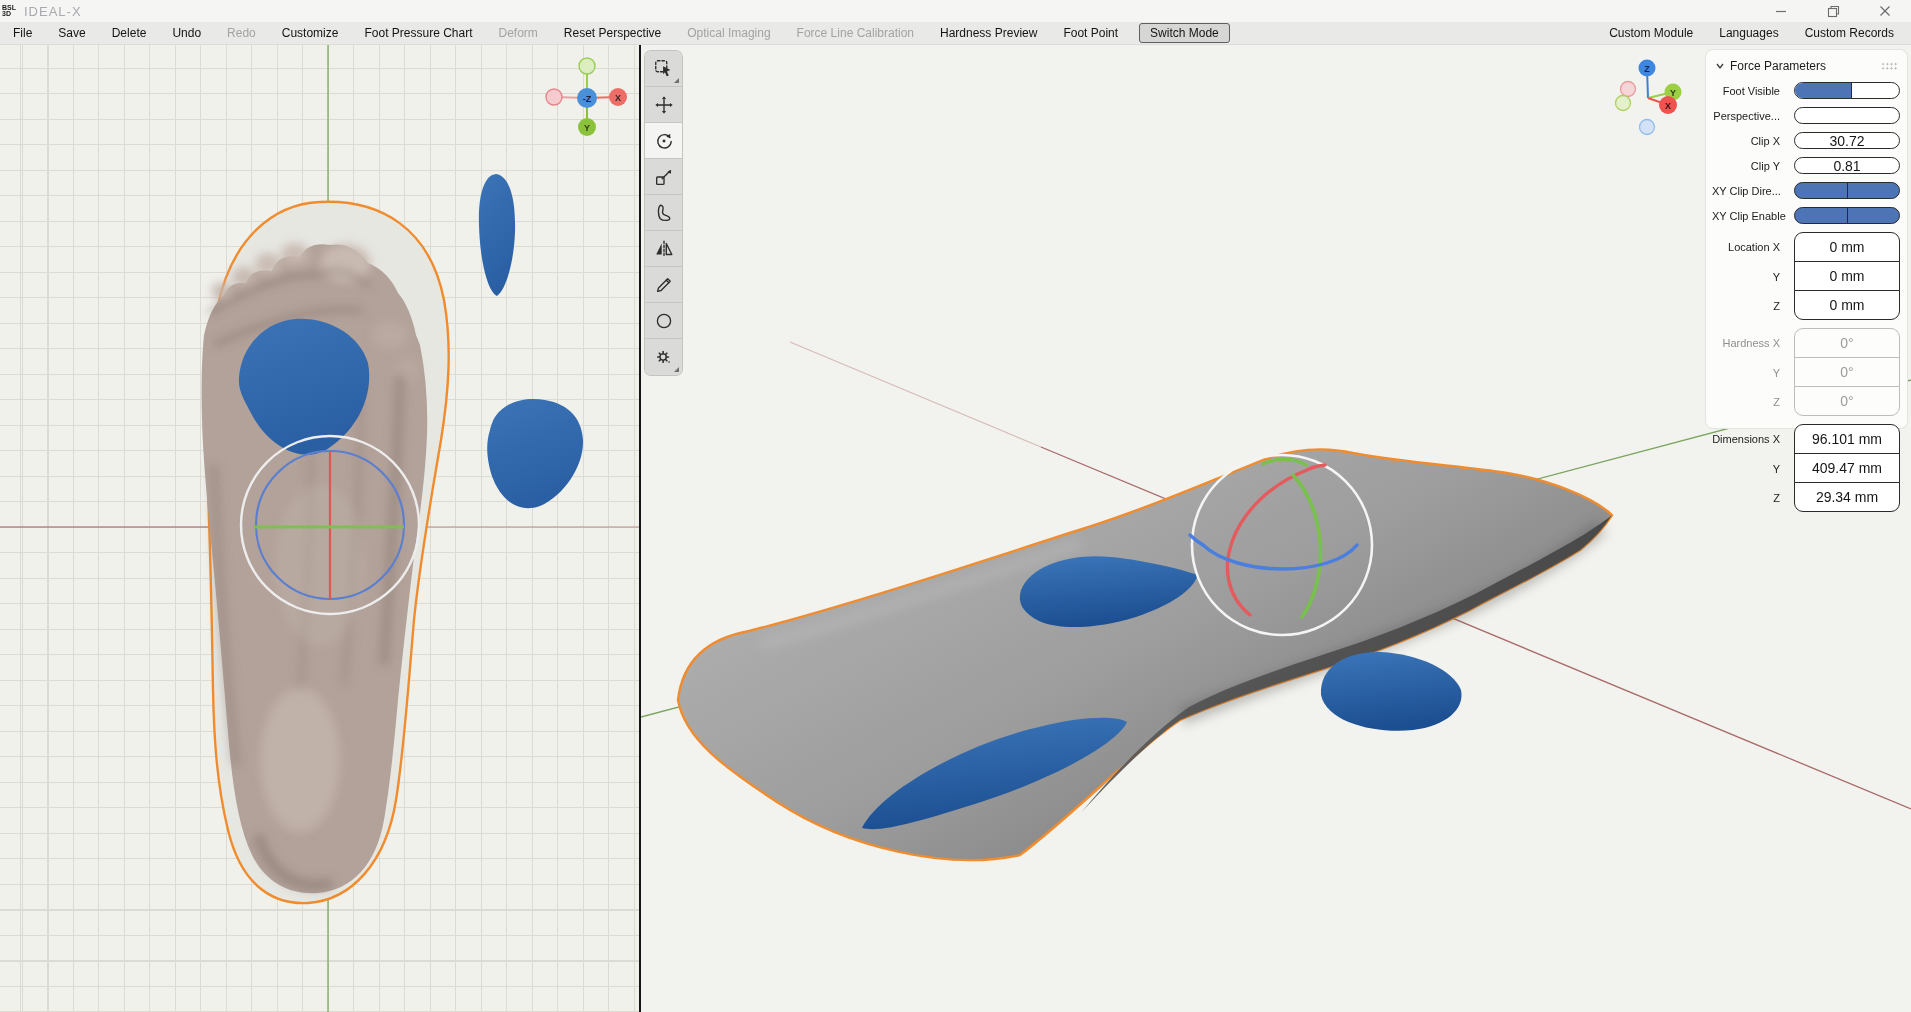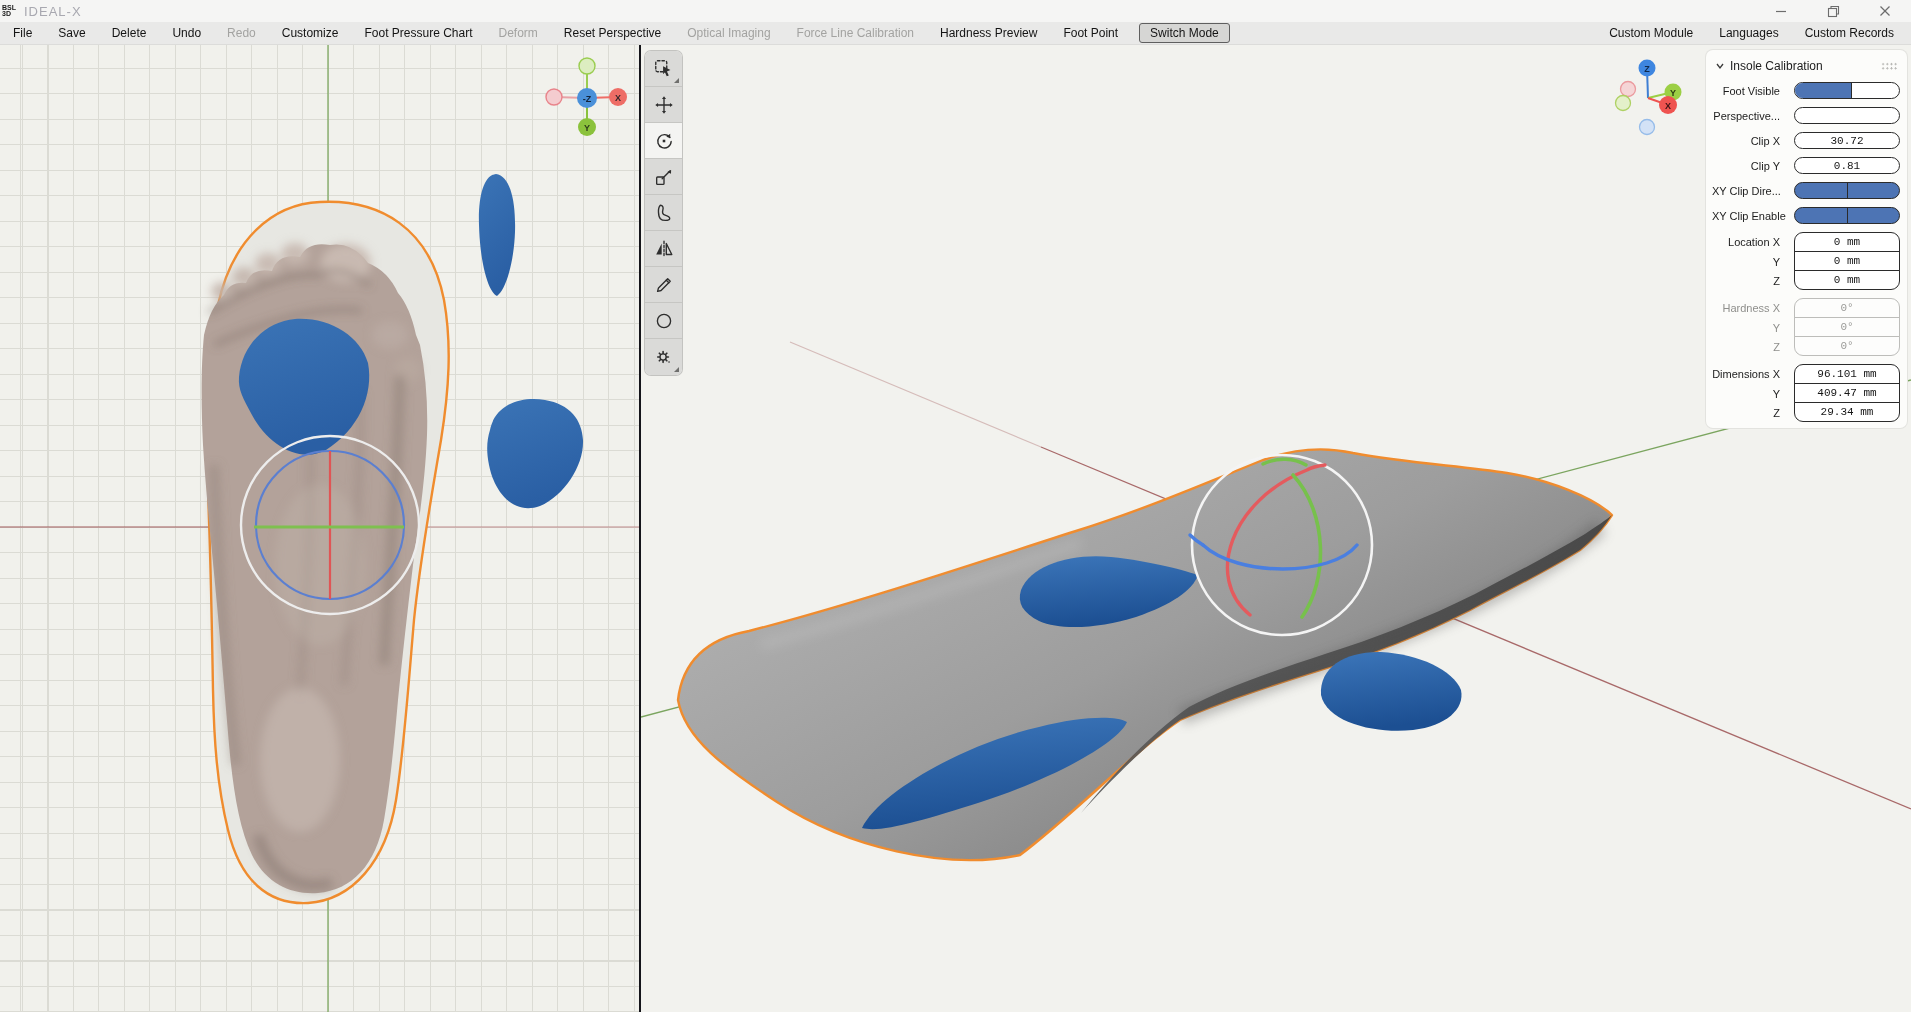--- a/index.html
+++ b/index.html
@@ -45,24 +45,24 @@
   #panel-chevron{width:10px;height:10px;margin:0 5px 0 3px;}
   #panel-title{font-size:12px;color:#1c1c1c;}
   #panel-grip{margin-left:auto;width:17px;height:8px;background-image:radial-gradient(#b7b7b4 1px,transparent 1.1px);background-size:4.2px 4.2px;margin-right:2px;}
   .prow{display:flex;align-items:center;margin-bottom:8px;}
   .prow .plabel{width:82px;text-align:right;font-size:11px;color:#1c1c1c;padding-right:14px;white-space:nowrap;}
   .prow .plabel.dim{color:#8f8f8c;}
   .pwidget{flex:1;height:17px;border:1px solid #2b2b2b;border-radius:9px;background:#fff;position:relative;overflow:hidden;display:flex;align-items:center;justify-content:center;}
   .pwidget .fill{position:absolute;left:0;top:0;bottom:0;background:#4d74b4;border-right:1px solid #2b2b2b;}
   .pwidget.fullblue{background:#4d74b4;}
   .pwidget.fullblue .mid{position:absolute;left:50%;top:0;bottom:0;width:1px;background:#2b2b2b;}
-  .pval{font-size:11px;color:#151515;position:relative;z-index:1;font-family:Liberation Mono, monospace;}
+  .pval{font-size:14px;color:#151515;position:relative;z-index:1;}
   .pgroup{margin-bottom:8px;}
   .pgroup .prow{margin-bottom:0;justify-content:space-between;}
-  .pgroup .pwidget{border-radius:0;height:20px;margin-top:-1px;}
+  .pgroup .pwidget{border-radius:0;height:30px;margin-top:-1px;}
   .pgroup .prow:first-child .pwidget{border-radius:9px 9px 0 0;margin-top:0;}
   .pgroup .prow:last-child .pwidget{border-radius:0 0 9px 9px;}
   .pgroup.disabled .pwidget{border-color:#bdbdba;background:#fdfdfc;}
   .pgroup.disabled .pval{color:#9b9b98;}
 </style>
 </head>
 <body>
 
 <div id="app">
 
@@ -353,21 +353,21 @@
             <circle cx="17.5" cy="17.5" r="0.9" fill="#2e2e2e" stroke="none"></circle>
           </svg>
         </div>
       </div>
 
       <div id="panel">
         <div id="panel-header">
           <svg id="panel-chevron" viewBox="0 0 10 10">
               <polyline points="2,3 5,7 8,3" fill="none" stroke="#3a3a3a" stroke-width="1.3"></polyline>
             </svg>
-          <span id="panel-title">Insole Calibration</span>
+          <span id="panel-title">Force Parameters</span>
           <div id="panel-grip"></div>
         </div>
 
         <div class="prow">
           <div class="plabel">Foot Visible</div>
           <div class="pwidget">
               <div class="fill" style="width:55%"></div>
             </div>
         </div>
         <div class="prow">

